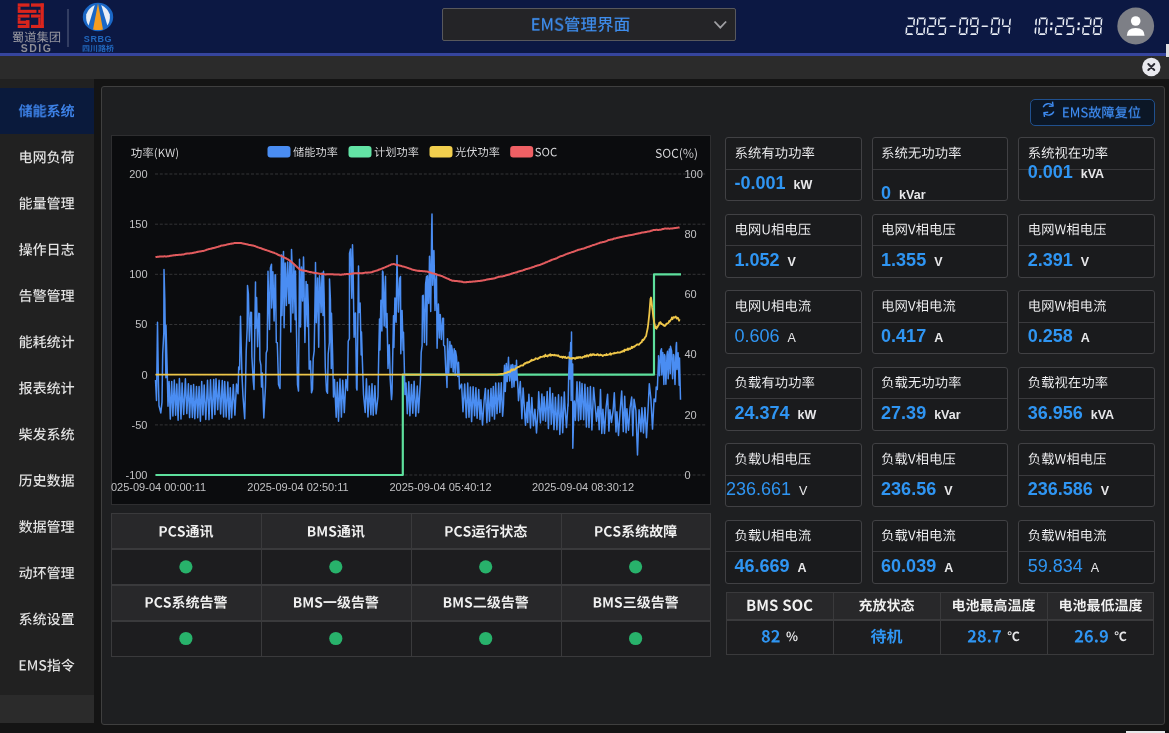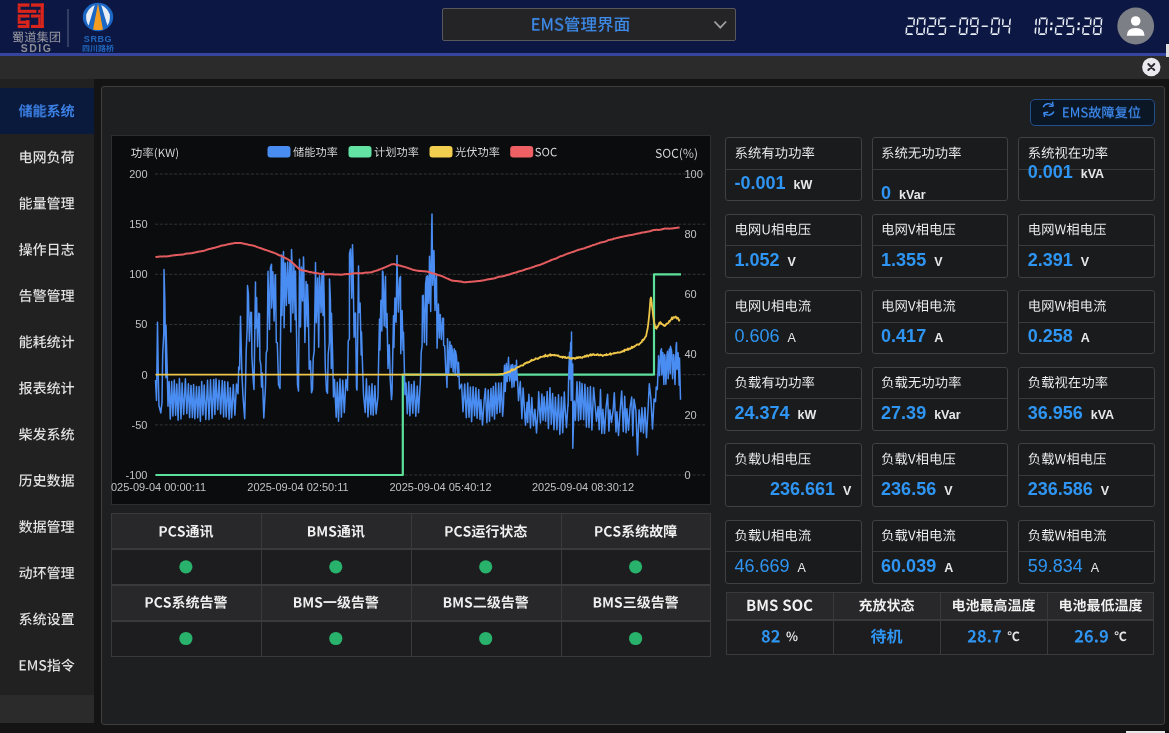--- a/index.html
+++ b/index.html
@@ -814,17 +814,17 @@
 <div class="abs" style="left:1027.7px;top:162px;font-weight:bold;font-size:18px;color:#2f95f2">0.001<span style="font-size:12.5px;color:#e8e8ea;margin-left:8px">kVA</span></div>
 <div class="abs" style="left:734.5px;top:249.5px;font-weight:bold;font-size:18px;color:#2f95f2">1.052<span style="font-size:12.5px;color:#e8e8ea;margin-left:8px">V</span></div>
 <div class="abs" style="left:881.1px;top:249.5px;font-weight:bold;font-size:18px;color:#2f95f2">1.355<span style="font-size:12.5px;color:#e8e8ea;margin-left:8px">V</span></div>
 <div class="abs" style="left:1027.7px;top:249.5px;font-weight:bold;font-size:18px;color:#2f95f2">2.391<span style="font-size:12.5px;color:#e8e8ea;margin-left:8px">V</span></div>
 <div class="abs" style="left:734.5px;top:326.0px;font-weight:normal;font-size:18px;color:#2f95f2">0.606<span style="font-size:12.5px;color:#e8e8ea;margin-left:8px">A</span></div>
 <div class="abs" style="left:881.1px;top:326.0px;font-weight:bold;font-size:18px;color:#2f95f2">0.417<span style="font-size:12.5px;color:#e8e8ea;margin-left:8px">A</span></div>
 <div class="abs" style="left:1027.7px;top:326.0px;font-weight:bold;font-size:18px;color:#2f95f2">0.258<span style="font-size:12.5px;color:#e8e8ea;margin-left:8px">A</span></div>
 <div class="abs" style="left:734.5px;top:402.5px;font-weight:bold;font-size:18px;color:#2f95f2">24.374<span style="font-size:12.5px;color:#e8e8ea;margin-left:8px">kW</span></div>
 <div class="abs" style="left:881.1px;top:402.5px;font-weight:bold;font-size:18px;color:#2f95f2">27.39<span style="font-size:12.5px;color:#e8e8ea;margin-left:8px">kVar</span></div>
 <div class="abs" style="left:1027.7px;top:402.5px;font-weight:bold;font-size:18px;color:#2f95f2">36.956<span style="font-size:12.5px;color:#e8e8ea;margin-left:8px">kVA</span></div>
-<div class="abs" style="left:770px;top:479.0px;font-weight:bold;font-size:18px;color:#2f95f2">236.661<span style="font-size:12.5px;color:#e8e8ea;margin-left:8px">V</span></div>
+<div class="abs" style="left:726px;top:479.0px;font-weight:normal;font-size:18px;color:#2f95f2">236.661<span style="font-size:12.5px;color:#e8e8ea;margin-left:8px">V</span></div>
 <div class="abs" style="left:881.1px;top:479.0px;font-weight:bold;font-size:18px;color:#2f95f2">236.56<span style="font-size:12.5px;color:#e8e8ea;margin-left:8px">V</span></div>
 <div class="abs" style="left:1027.7px;top:479.0px;font-weight:bold;font-size:18px;color:#2f95f2">236.586<span style="font-size:12.5px;color:#e8e8ea;margin-left:8px">V</span></div>
-<div class="abs" style="left:734.5px;top:555.5px;font-weight:normal;font-size:18px;color:#2f95f2">46.669<span style="font-size:12.5px;color:#e8e8ea;margin-left:8px">A</span></div>
+<div class="abs" style="left:734.5px;top:555.5px;font-weight:bold;font-size:18px;color:#2f95f2">46.669<span style="font-size:12.5px;color:#e8e8ea;margin-left:8px">A</span></div>
 <div class="abs" style="left:881.1px;top:555.5px;font-weight:bold;font-size:18px;color:#2f95f2">60.039<span style="font-size:12.5px;color:#e8e8ea;margin-left:8px">A</span></div>
 <div class="abs" style="left:1027.7px;top:555.5px;font-weight:normal;font-size:18px;color:#2f95f2">59.834<span style="font-size:12.5px;color:#e8e8ea;margin-left:8px">A</span></div>
 </body></html>

